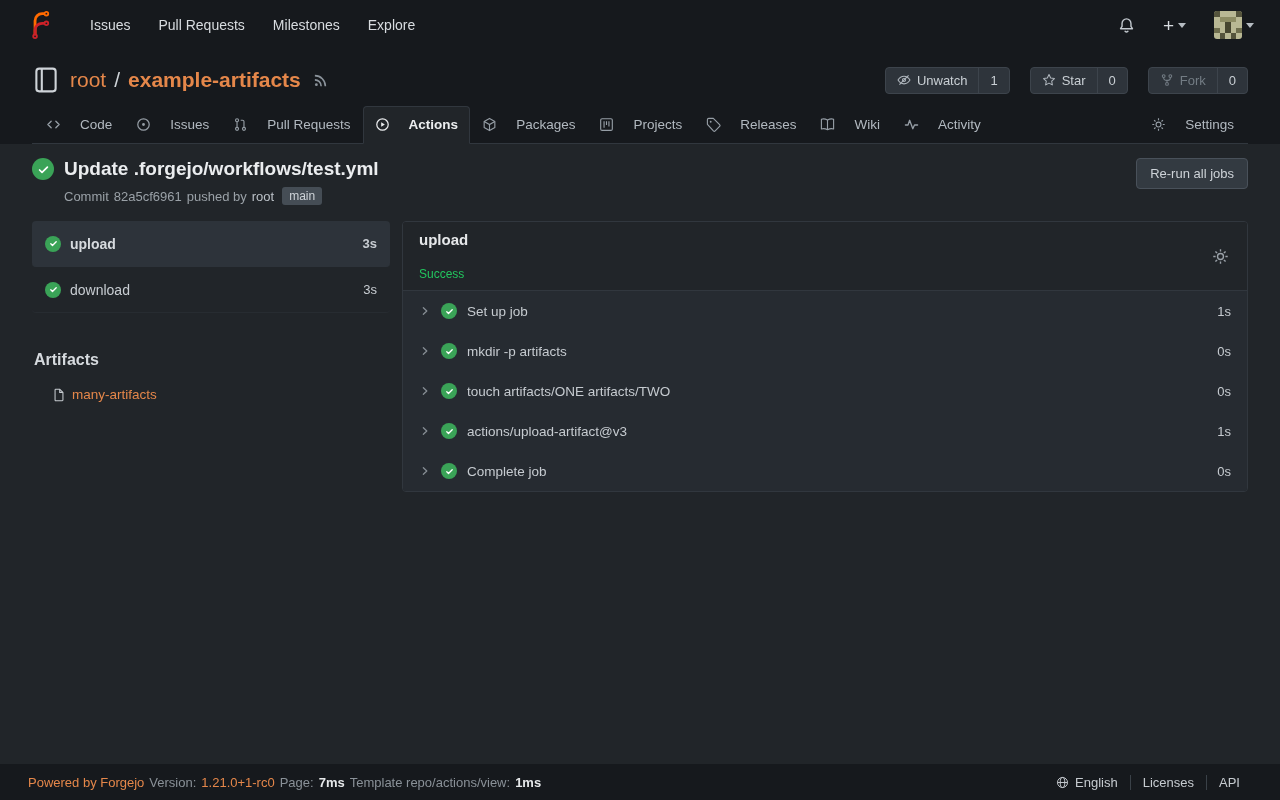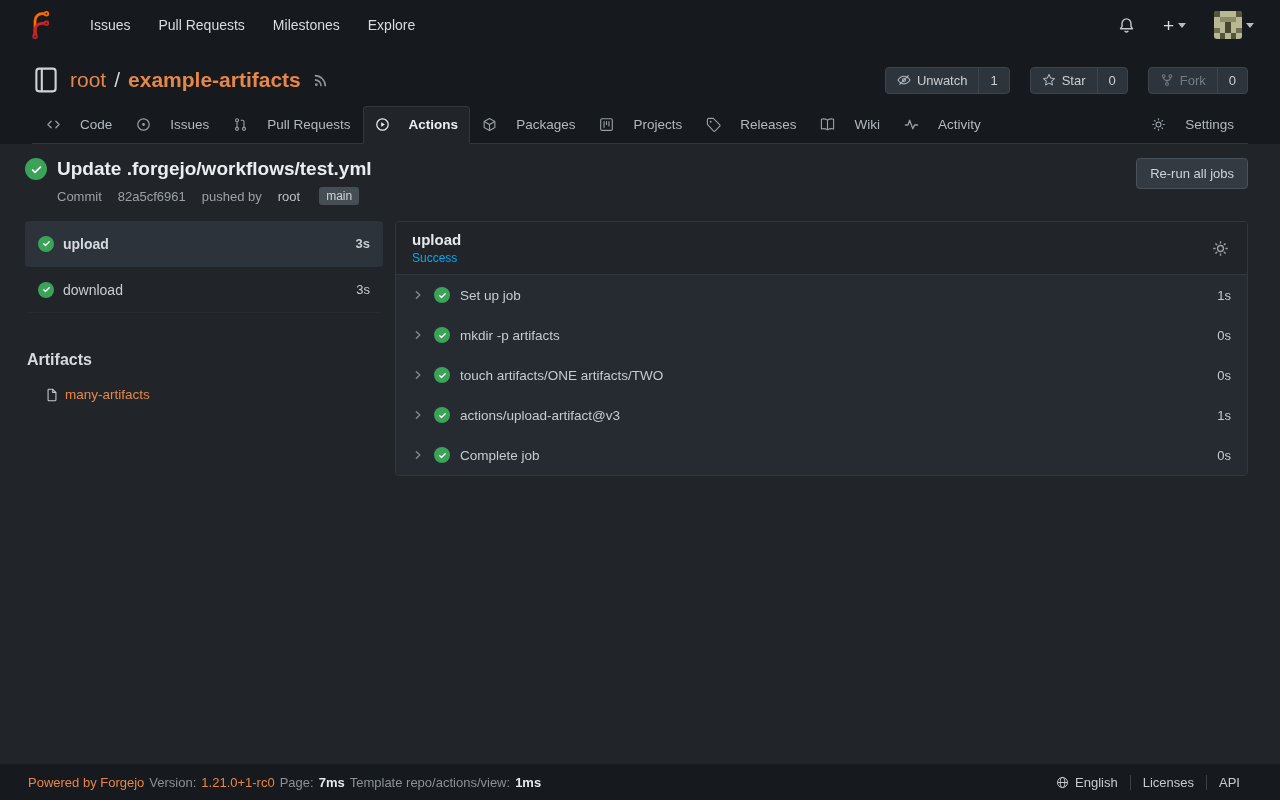--- a/index.html
+++ b/index.html
@@ -59,48 +59,48 @@
 
   
   .tabs{display:flex;align-items:flex-end;margin-top:12px;border-bottom:1px solid var(--c-border-soft);padding:0 2px}
   .tab{display:flex;align-items:center;gap:19px;padding:10px 11px 11px 11px;font-size:13.5px;color:#b2b9c0;border:1px solid transparent;margin-bottom:-1px}
   .tab .i{color:#969ea6}
   .tab.active{background:var(--c-body);border:1px solid var(--c-border-soft);border-bottom-color:var(--c-body);border-radius:4px 4px 0 0;color:var(--c-white);font-weight:600}
   .tab.active .i{color:var(--c-white)}
   .tabs .spacer{flex:1}
 
   
-  main{flex:1;padding:14px 32px 0 25px;overflow:hidden}
+  main{flex:1;padding:14px 32px 0 32px;overflow:hidden}
   .run-header{display:flex;align-items:flex-start;justify-content:space-between}
   .title-row{display:flex;align-items:center;gap:10px}
   .title-row h2{font-size:19px;color:#ebedef;font-weight:700}
   .check{border-radius:50%;background:var(--c-green);display:inline-flex;align-items:center;justify-content:center;flex:0 0 auto}
   .check.lg{width:22px;height:22px}
   .check.sm{width:16px;height:16px}
-  .commit-row{margin:7px 0 0 32px;font-size:13px;color:#9aa1a7;display:flex;align-items:center;gap:16px}
+  .commit-row{margin:7px 0 0 32px;font-size:13px;color:#9aa1a7;display:flex;align-items:center;gap:5px}
   .commit-row .pusher{color:#bcc2c8}
   .branch-badge{background:#454d55;color:#ced3d8;font-size:12px;padding:2px 7px;border-radius:3px;margin-left:3px}
   .rerun-btn{background:#333a41;border:1px solid #49515a;color:#ced3d8;font-size:13px;padding:7px 13px;border-radius:4px;font-family:Liberation Sans, sans-serif;cursor:pointer}
 
   
   .columns{display:flex;gap:12px;margin-top:16px;align-items:flex-start}
   .job-list{width:358px;flex:0 0 auto}
   .job-row{display:flex;align-items:center;gap:9px;height:46px;padding:0 13px;border-radius:4px;cursor:pointer;border-bottom:1px solid #272c31}
   .job-row.selected{background:var(--c-sel);border-bottom-color:var(--c-sel)}
   .job-name{font-size:14px;font-weight:600;color:#d6dade;flex:1}
   .job-duration{font-size:13px;font-weight:600;color:#c8cdd2}
   .artifacts-heading{font-size:16px;font-weight:600;color:#d6dade;margin:38px 0 0 2px}
   .artifact-link{display:flex;align-items:center;gap:6px;margin:18px 0 0 20px;font-size:13.5px;color:var(--c-orange)}
   .artifact-link .i{color:#c6cbd0}
 
   
   .job-detail{flex:1;border:1px solid var(--c-border-soft);border-radius:4px;overflow:hidden}
   .detail-header{display:flex;align-items:center;justify-content:space-between;padding:9px 16px;background:var(--c-body);border-bottom:1px solid var(--c-border-soft)}
   .detail-title{font-size:15px;font-weight:700;color:#e6e8ea}
-  .detail-status{font-size:12px;color:#0ea5e9;margin-top:3px}
+  .detail-status{font-size:12px;color:#22c55e;margin-top:19px}
   .gear-btn{background:none;border:none;color:#9aa1a8;cursor:pointer;padding:2px}
   .steps{background:var(--c-panel)}
   .step-row{display:flex;align-items:center;gap:10px;height:40px;padding:0 16px;cursor:pointer}
   .step-row .chev{color:#878e95}
   .step-name{font-size:13.5px;color:#c6cbd0;flex:1}
   .step-duration{font-size:13px;color:#c6cbd0}
 
   
   footer{flex:0 0 auto;height:36px;background:var(--c-dark);display:flex;align-items:center;justify-content:space-between;padding:0 28px;font-size:13px;color:#8a9198}
   .f-left{display:flex;align-items:center;gap:5px;flex-wrap:nowrap;white-space:nowrap}

